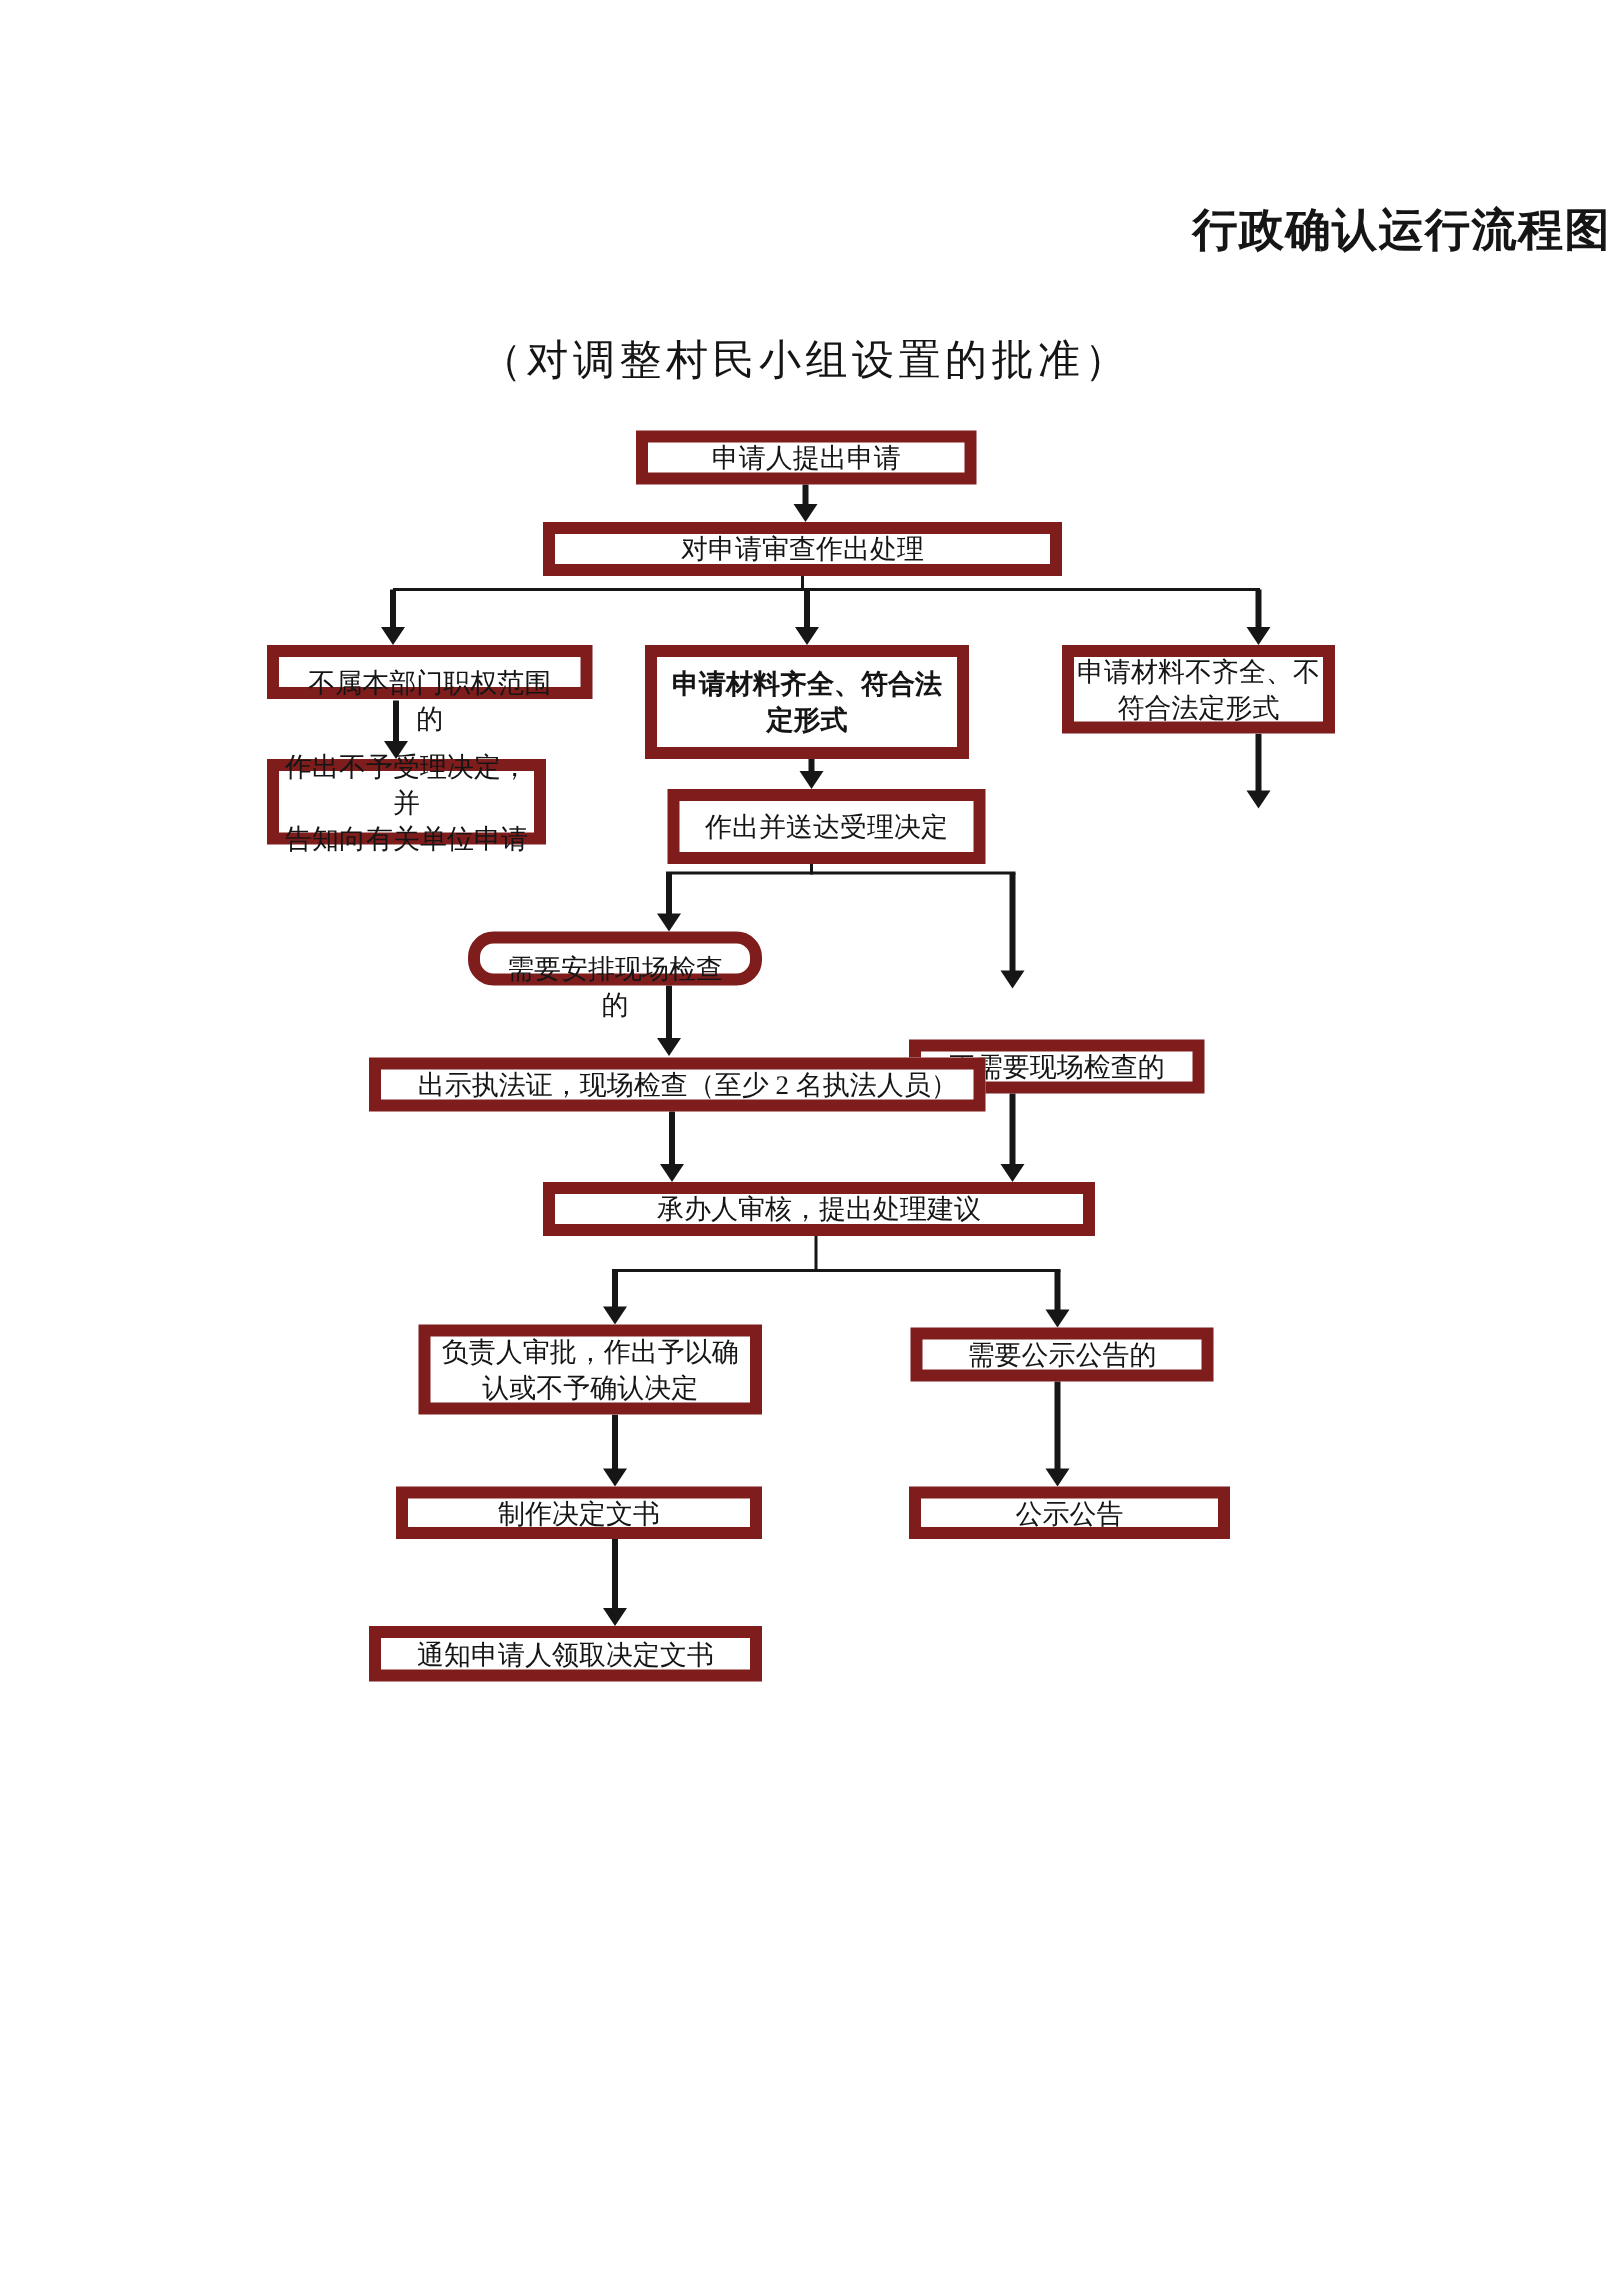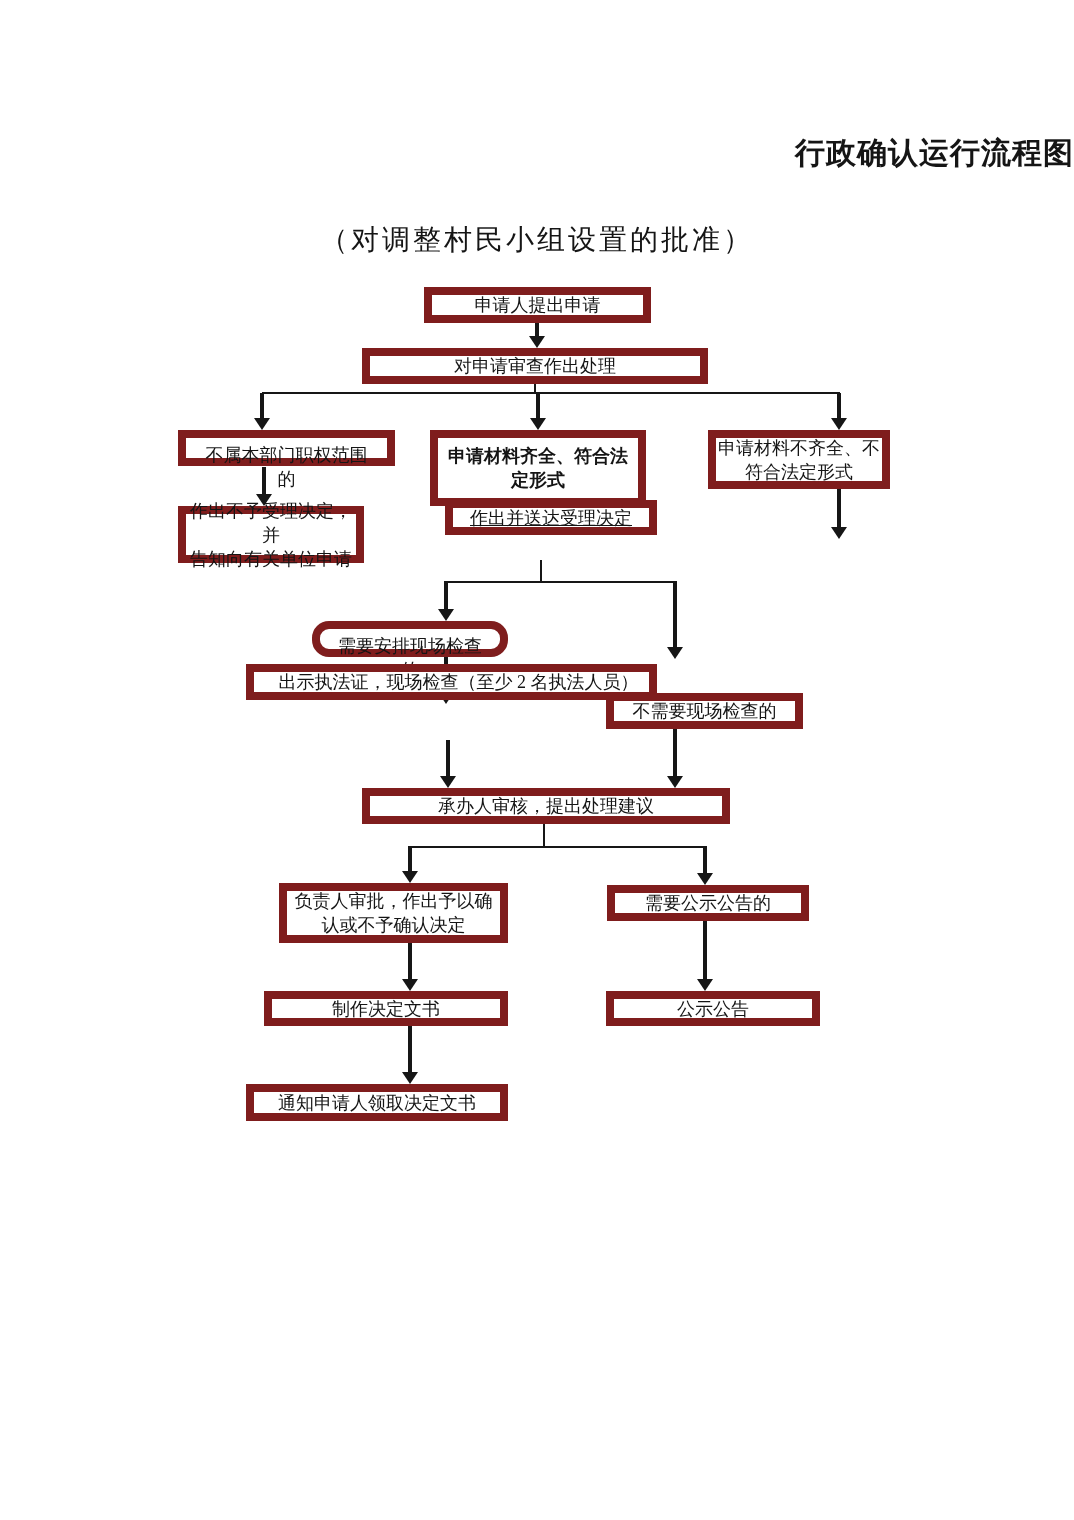--- a/index.html
+++ b/index.html
@@ -121,29 +121,29 @@
 
   <div class="box" style="left:430px; top:430px; width:216px; height:76px;font-weight:bold;">申请材料齐全、符合法
 定形式</div>
 
   <div class="box" style="left:708px; top:430px; width:182px; height:59px;">申请材料不齐全、不
 符合法定形式</div>
 
   <div class="box" style="left:178px; top:506px; width:186px; height:57px;">作出不予受理决定，并
 告知向有关单位申请</div>
 
-  <div class="box" style="left:445px; top:500px; width:212px; height:35px;text-decoration:underline;">作出并送达受理决定</div>
+  <div class="box" style="left:445px; top:526px; width:212px; height:50px;">作出并送达受理决定</div>
 
 
   <div class="box spill" style="left:312px; top:621px; width:196px; height:36px;border-radius:17px;">需要安排现场检查
 的</div>
 
   <div class="box" style="left:606px; top:693px; width:197px; height:36px;">不需要现场检查的</div>
 
-  <div class="box" style="left:246px; top:664px; width:411px; height:36px;padding-left:14px;">出示执法证，现场检查（至少 2 名执法人员）</div>
+  <div class="box" style="left:246px; top:705px; width:411px; height:36px;padding-left:14px;">出示执法证，现场检查（至少 2 名执法人员）</div>
 
   <div class="box" style="left:362px; top:788px; width:368px; height:36px;">承办人审核，提出处理建议</div>
 
   <div class="box" style="left:279px; top:883px; width:229px; height:60px;">负责人审批，作出予以确
 认或不予确认决定</div>
 
   <div class="box" style="left:607px; top:885px; width:202px; height:36px;">需要公示公告的</div>
 
   <div class="box" style="left:264px; top:991px; width:244px; height:35px;">制作决定文书</div>
 

